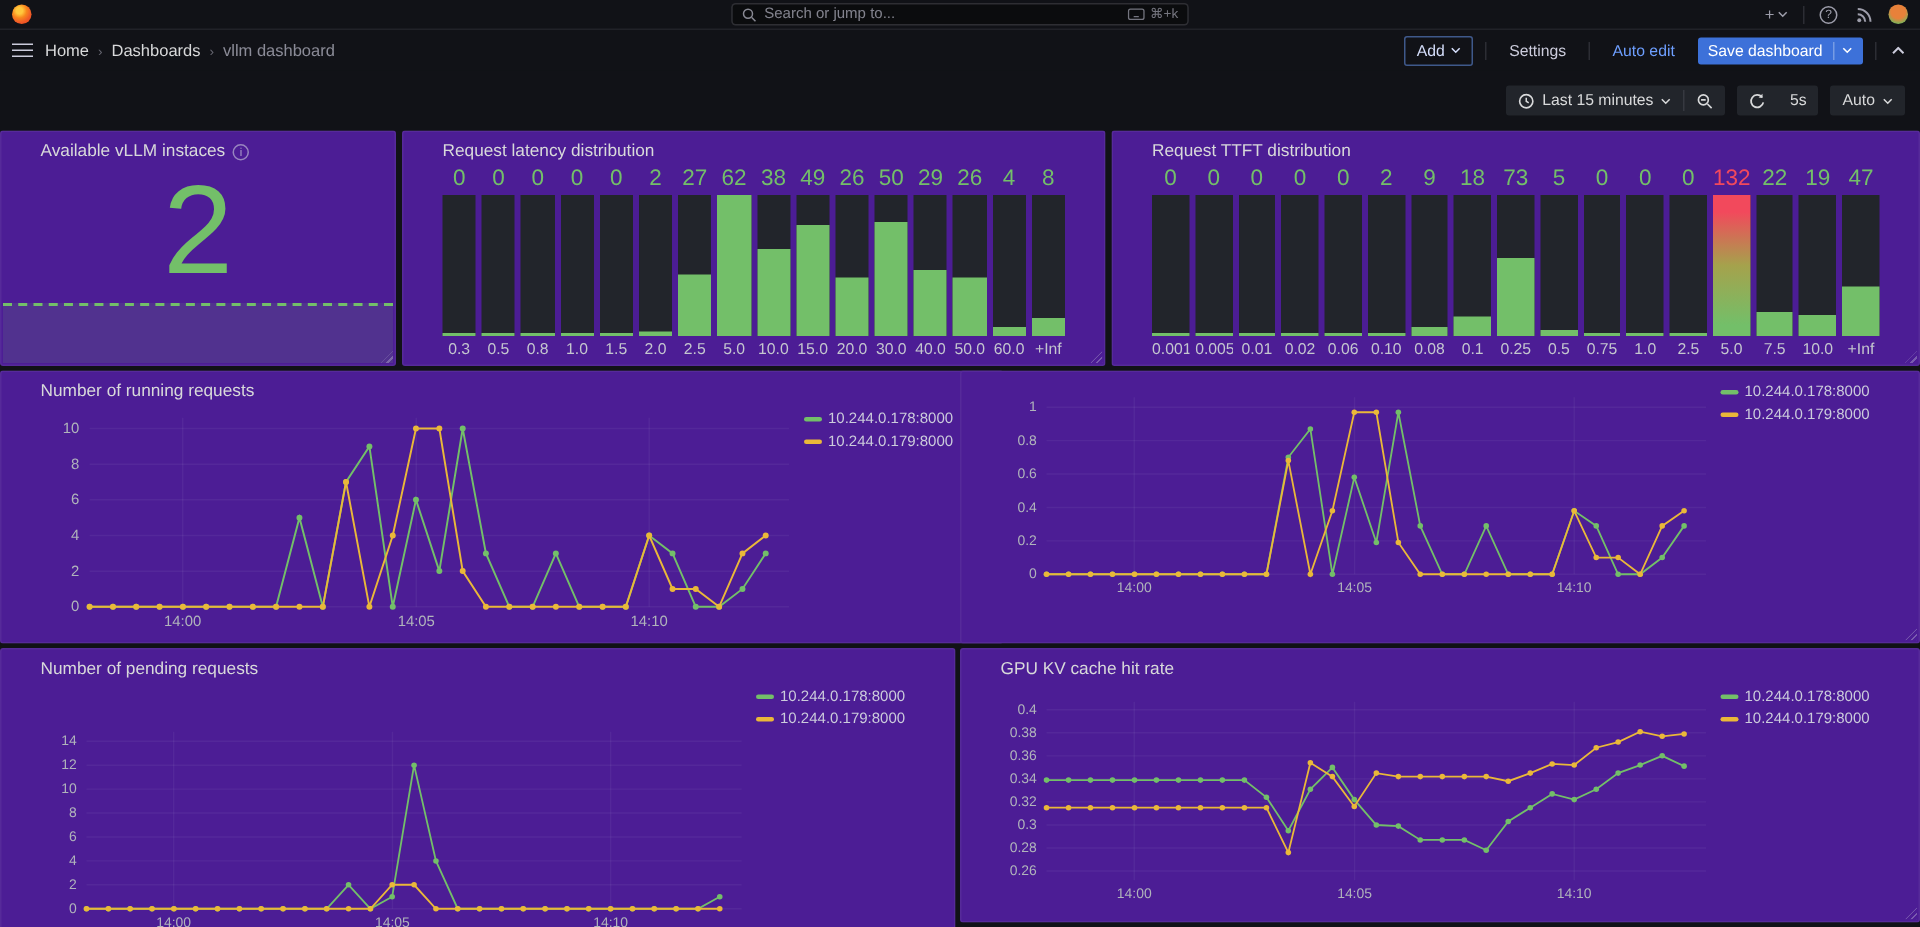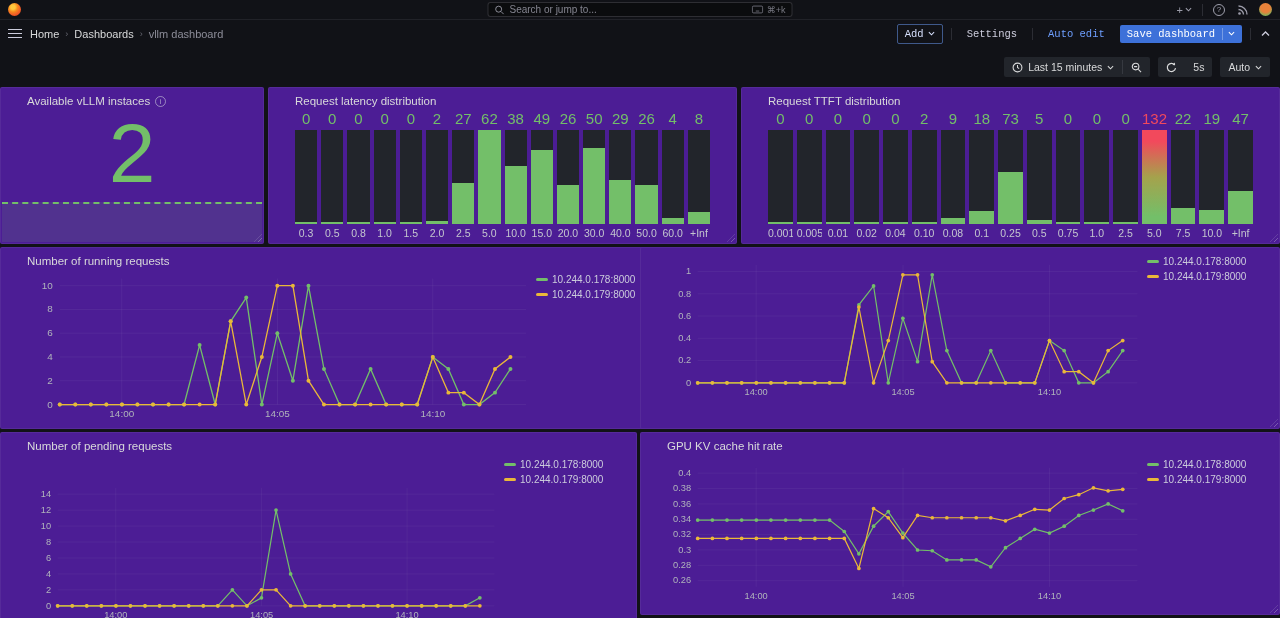--- a/index.html
+++ b/index.html
@@ -29,21 +29,21 @@
   .toolbar { height:27px; display:flex; align-items:center; padding:0 8px; gap:8px;
     background:#111217; }
   .hamburger { width:14px; display:flex; flex-direction:column; gap:2.5px; cursor:pointer; border:none; background:none; padding:2px 0;}
   .hamburger i { height:1.5px; background:#ccccdc; display:block; }
   .crumbs { display:flex; align-items:center; gap:6px; font-size:11px; }
   .crumb { color:#d8d9da; cursor:pointer; }
   .crumb.current { color:rgba(204,204,220,.65); cursor:default; }
   .crumb-sep { color:rgba(204,204,220,.45); font-size:9px; }
   .toolbar-right { margin-left:auto; display:flex; align-items:center; gap:8px; }
   .btn { font-size:10.5px; border-radius:2px; cursor:pointer; display:flex; align-items:center;
-    gap:4px; border:none; background:none; color:#ccccdc; padding:3px 7px; font-family:Liberation Mono, monospace; }
+    gap:4px; border:none; background:none; color:#ccccdc; padding:3px 7px; font-family:Liberation Sans, sans-serif; }
   .btn-add { border:1px solid rgba(110,159,255,.5); color:#d5defb; }
   .btn-link { color:#6e9fff; }
   .btn-primary { background:#3d71d9; color:#fff; }
   .btn-primary .split { width:1px; height:12px; background:rgba(255,255,255,.3); margin:0 1px 0 3px; }
 
   
   .timebar { height:40px; display:flex; align-items:center; justify-content:flex-end;
     padding:0 10px; gap:8px; background:#111217; }
   .tb-group { display:flex; align-items:center; background:#22252b; border-radius:2px; overflow:hidden; }
   .tb-btn { display:flex; align-items:center; gap:5px; font-size:10.5px; color:#d8d9da;
@@ -380,21 +380,21 @@
           <div class="bar-track">
             <div class="bar-fill" style="height: 2%;"></div>
           </div>
           <div class="bar-cat">0.02</div>
         </div>
         <div class="bar-col">
           <div class="bar-val">0</div>
           <div class="bar-track">
             <div class="bar-fill" style="height: 2%;"></div>
           </div>
-          <div class="bar-cat">0.04</div>
+          <div class="bar-cat">0.06</div>
         </div>
         <div class="bar-col">
           <div class="bar-val">2</div>
           <div class="bar-track">
             <div class="bar-fill" style="height: 2%;"></div>
           </div>
           <div class="bar-cat">0.10</div>
         </div>
         <div class="bar-col">
           <div class="bar-val">9</div>

